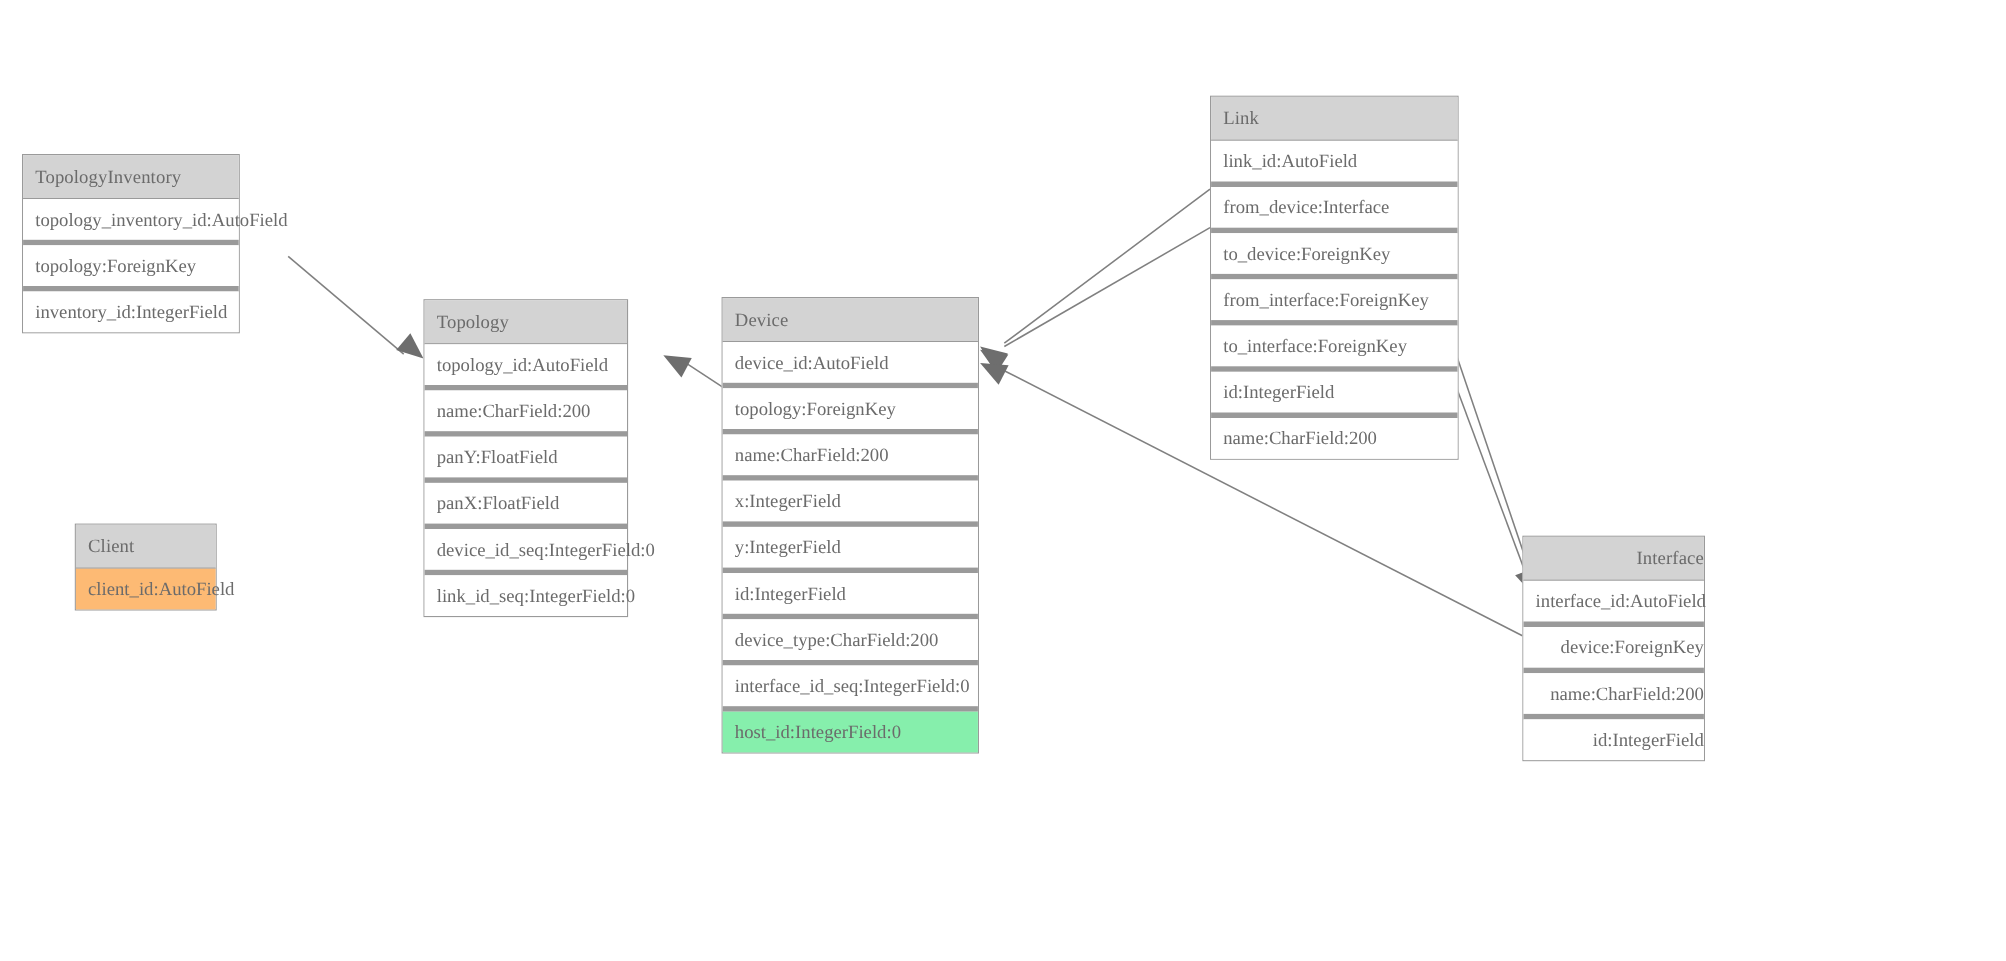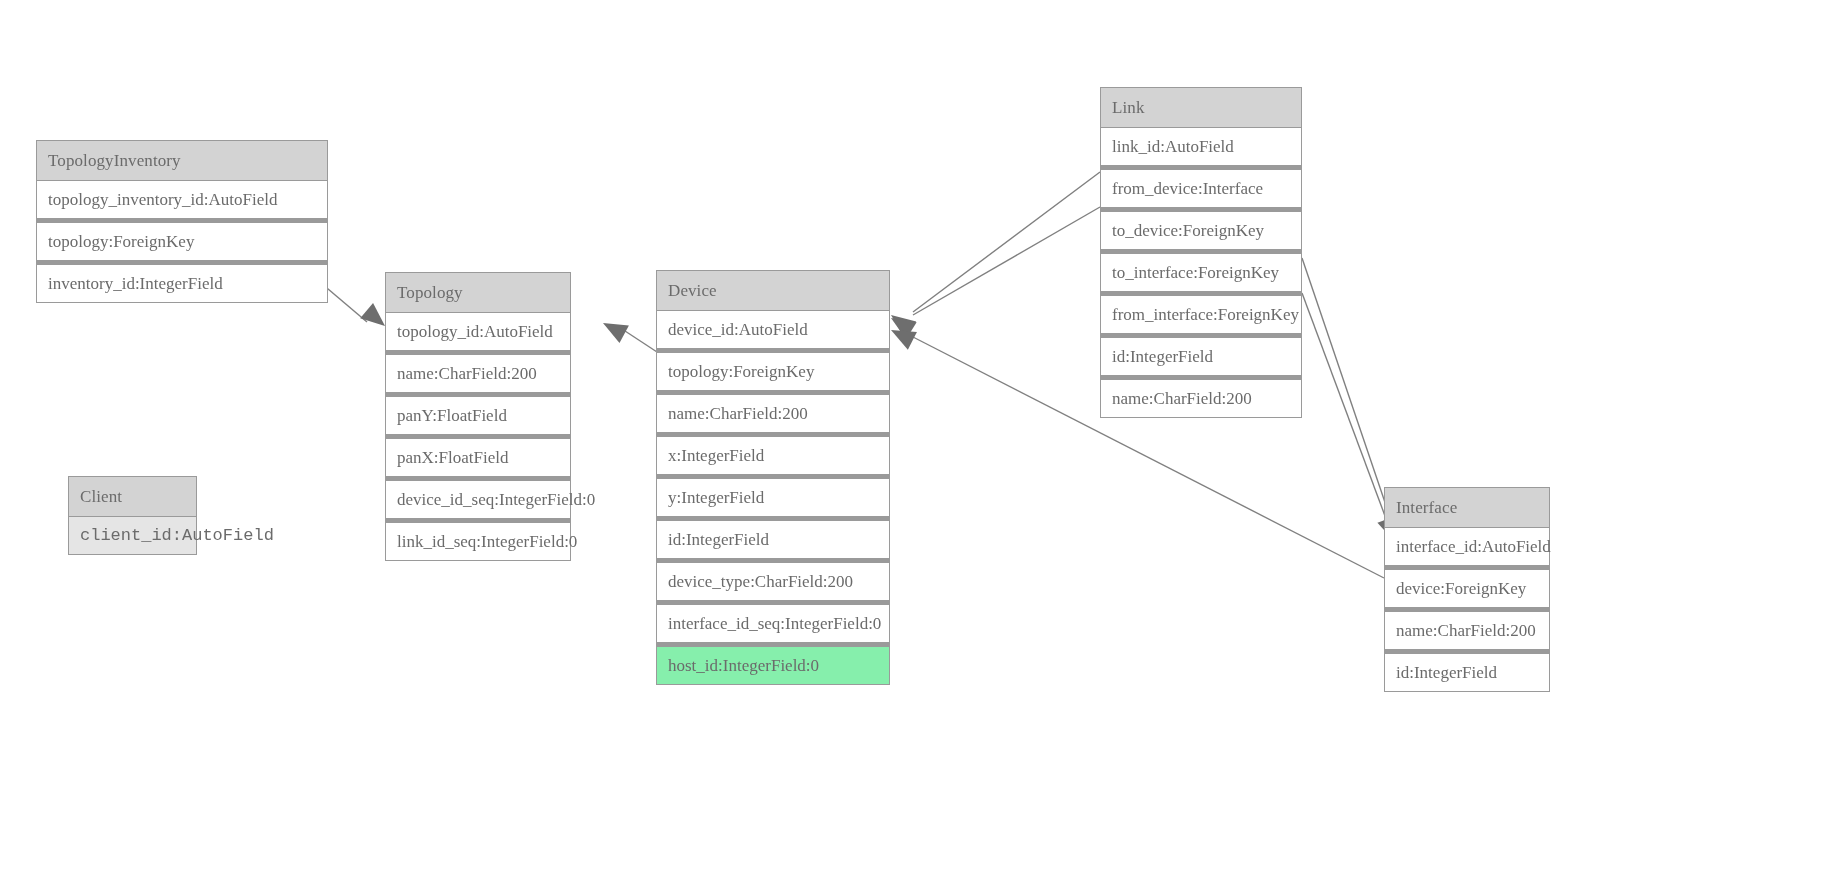--- a/index.html
+++ b/index.html
@@ -84,21 +84,21 @@
       <g>
         <path d="M 1302 258 L 1392 523" fill="none" stroke="#808080" stroke-width="1.4"></path>
         <polygon points="0,0 -24,-10 -24,10" fill="#6e6e6e" transform="translate(1399,541) rotate(72)"></polygon>
       </g>
       <g>
         <path d="M 1302 293 L 1388 524" fill="none" stroke="#808080" stroke-width="1.4"></path>
         <polygon points="0,0 -24,-10 -24,10" fill="#6e6e6e" transform="translate(1395,542) rotate(70)"></polygon>
       </g>
     </svg>
 
-<div class="entity" style="left: 36px; top: 140px; width: 292px; border-color: rgb(154, 154, 154);">
+<div class="entity" style="left: 20px; top: 140px; width: 198px; border-color: rgb(154, 154, 154);">
       <div class="entity-header" style="background: rgb(211, 211, 211); color: rgb(107, 107, 107); border-bottom-color: rgb(154, 154, 154);">TopologyInventory</div>
       <div class="entity-field" style="color: rgb(107, 107, 107); border-bottom-color: rgb(154, 154, 154); background: rgb(255, 255, 255);">topology_inventory_id:AutoField</div>
       <div class="entity-field" style="color: rgb(107, 107, 107); border-bottom-color: rgb(154, 154, 154); background: rgb(255, 255, 255);">topology:ForeignKey</div>
       <div class="entity-field" style="color: rgb(107, 107, 107); border-bottom-color: rgb(154, 154, 154); background: rgb(255, 255, 255);">inventory_id:IntegerField</div>
     </div>
     <div class="entity" style="left: 385px; top: 272px; width: 186px; border-color: rgb(154, 154, 154);">
       <div class="entity-header" style="background: rgb(211, 211, 211); color: rgb(107, 107, 107); border-bottom-color: rgb(154, 154, 154);">Topology</div>
       <div class="entity-field" style="color: rgb(107, 107, 107); border-bottom-color: rgb(154, 154, 154); background: rgb(255, 255, 255);">topology_id:AutoField</div>
       <div class="entity-field" style="color: rgb(107, 107, 107); border-bottom-color: rgb(154, 154, 154); background: rgb(255, 255, 255);">name:CharField:200</div>
       <div class="entity-field" style="color: rgb(107, 107, 107); border-bottom-color: rgb(154, 154, 154); background: rgb(255, 255, 255);">panY:FloatField</div>
@@ -113,32 +113,32 @@
       <div class="entity-field" style="color: rgb(107, 107, 107); border-bottom-color: rgb(154, 154, 154); background: rgb(255, 255, 255);">name:CharField:200</div>
       <div class="entity-field" style="color: rgb(107, 107, 107); border-bottom-color: rgb(154, 154, 154); background: rgb(255, 255, 255);">x:IntegerField</div>
       <div class="entity-field" style="color: rgb(107, 107, 107); border-bottom-color: rgb(154, 154, 154); background: rgb(255, 255, 255);">y:IntegerField</div>
       <div class="entity-field" style="color: rgb(107, 107, 107); border-bottom-color: rgb(154, 154, 154); background: rgb(255, 255, 255);">id:IntegerField</div>
       <div class="entity-field" style="color: rgb(107, 107, 107); border-bottom-color: rgb(154, 154, 154); background: rgb(255, 255, 255);">device_type:CharField:200</div>
       <div class="entity-field" style="color: rgb(107, 107, 107); border-bottom-color: rgb(154, 154, 154); background: rgb(255, 255, 255);">interface_id_seq:IntegerField:0</div>
       <div class="entity-field" style="color: rgb(107, 107, 107); border-bottom-color: rgb(154, 154, 154); background: #86efac;">host_id:IntegerField:0</div>
     </div>
     <div class="entity" style="left: 68px; top: 476px; width: 129px; border-color: rgb(154, 154, 154);">
       <div class="entity-header" style="background: rgb(211, 211, 211); color: rgb(107, 107, 107); border-bottom-color: rgb(154, 154, 154);">Client</div>
-      <div class="entity-field" style="color: rgb(107, 107, 107); border-bottom-color: rgb(154, 154, 154); background: #e5e5e5; font-family: Liberation Mono, monospace;">client_id:AutoField</div>
+      <div class="entity-field" style="color: rgb(107, 107, 107); border-bottom-color: rgb(154, 154, 154); background: #fdba74;">client_id:AutoField</div>
     </div>
-    <div class="entity" style="left: 1100px; top: 87px; width: 202px; border-color: rgb(154, 154, 154);">
+    <div class="entity" style="left: 1100px; top: 87px; width: 226px; border-color: rgb(154, 154, 154);">
       <div class="entity-header" style="background: rgb(211, 211, 211); color: rgb(107, 107, 107); border-bottom-color: rgb(154, 154, 154);">Link</div>
       <div class="entity-field" style="color: rgb(107, 107, 107); border-bottom-color: rgb(154, 154, 154); background: rgb(255, 255, 255);">link_id:AutoField</div>
       <div class="entity-field" style="color: rgb(107, 107, 107); border-bottom-color: rgb(154, 154, 154); background: rgb(255, 255, 255);">from_device:Interface</div>
       <div class="entity-field" style="color: rgb(107, 107, 107); border-bottom-color: rgb(154, 154, 154); background: rgb(255, 255, 255);">to_device:ForeignKey</div>
+      <div class="entity-field" style="color: rgb(107, 107, 107); border-bottom-color: rgb(154, 154, 154); background: rgb(255, 255, 255);">from_interface:ForeignKey</div>
       <div class="entity-field" style="color: rgb(107, 107, 107); border-bottom-color: rgb(154, 154, 154); background: rgb(255, 255, 255);">to_interface:ForeignKey</div>
-      <div class="entity-field" style="color: rgb(107, 107, 107); border-bottom-color: rgb(154, 154, 154); background: rgb(255, 255, 255);">from_interface:ForeignKey</div>
       <div class="entity-field" style="color: rgb(107, 107, 107); border-bottom-color: rgb(154, 154, 154); background: rgb(255, 255, 255);">id:IntegerField</div>
       <div class="entity-field" style="color: rgb(107, 107, 107); border-bottom-color: rgb(154, 154, 154); background: rgb(255, 255, 255);">name:CharField:200</div>
     </div>
-    <div class="entity" style="left: 1384px; top: 487px; width: 166px; border-color: rgb(154, 154, 154);">
+    <div class="entity" style="left: 1384px; top: 487px; width: 166px; border-color: rgb(154, 154, 154); text-align: right;">
       <div class="entity-header" style="background: rgb(211, 211, 211); color: rgb(107, 107, 107); border-bottom-color: rgb(154, 154, 154);">Interface</div>
       <div class="entity-field" style="color: rgb(107, 107, 107); border-bottom-color: rgb(154, 154, 154); background: rgb(255, 255, 255);">interface_id:AutoField</div>
       <div class="entity-field" style="color: rgb(107, 107, 107); border-bottom-color: rgb(154, 154, 154); background: rgb(255, 255, 255);">device:ForeignKey</div>
       <div class="entity-field" style="color: rgb(107, 107, 107); border-bottom-color: rgb(154, 154, 154); background: rgb(255, 255, 255);">name:CharField:200</div>
       <div class="entity-field" style="color: rgb(107, 107, 107); border-bottom-color: rgb(154, 154, 154); background: rgb(255, 255, 255);">id:IntegerField</div>
     </div>
   </div>
 
 </body></html>

